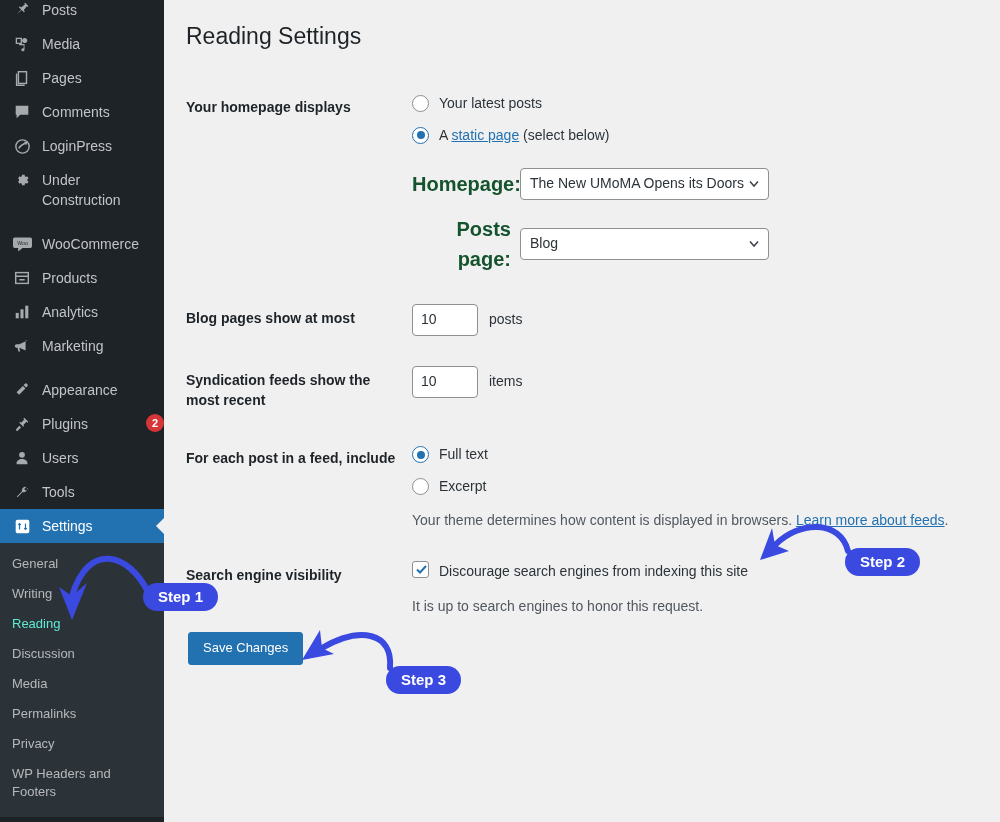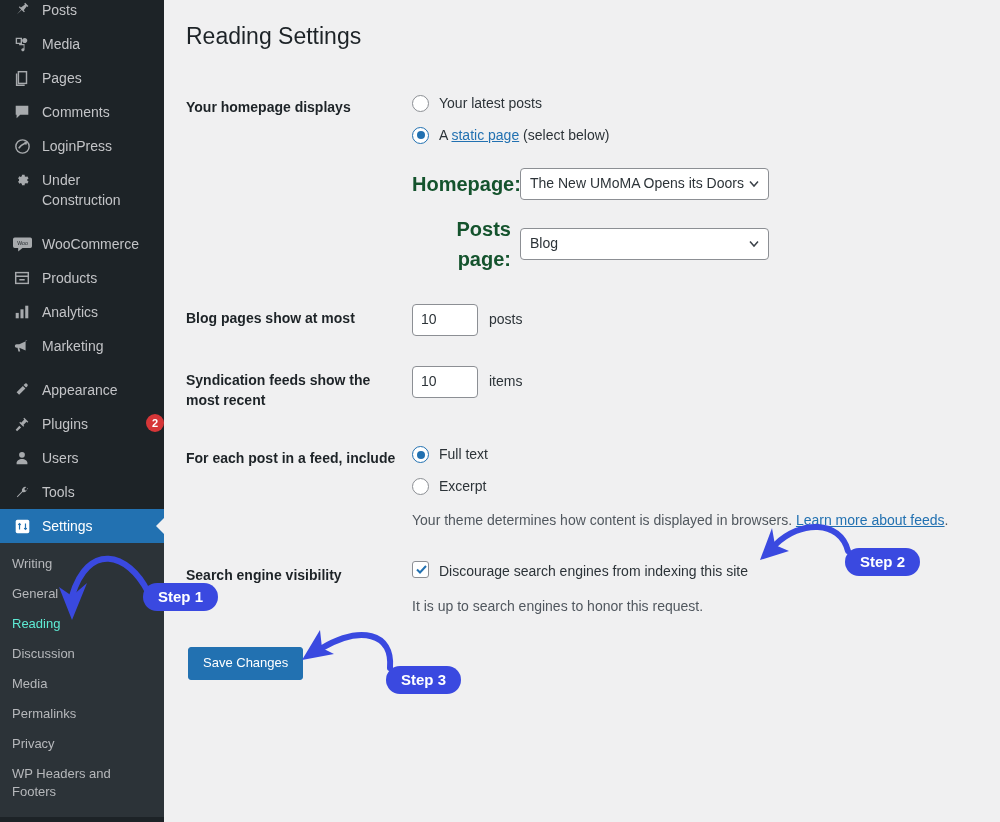--- a/index.html
+++ b/index.html
@@ -172,21 +172,20 @@
   .feed-note { font-size: 14px; color: #50575e; margin-top: 13px; }
 
   .save-btn {
     display: inline-block;
     background: #2271b1;
     border: 1px solid #2271b1;
     border-radius: 3px;
     color: #fff;
     font-size: 13px;
     padding: 7px 14px 8px 14px;
-    margin-top: 15px;
     margin-left: 2px;
     line-height: 1.2;
   }
 
   
   #annot {
     position: absolute; left: 0; top: 0;
     width: 1000px; height: 822px;
     pointer-events: none;
   }
@@ -352,22 +351,22 @@
       <span class="ico">
         <svg width="17" height="17" viewBox="0 0 20 20" fill="currentColor">
             <rect x="2" y="2" width="16" height="16" rx="2"></rect>
             <path d="M6.5 13.5V6.5M5 8l1.5-1.5L8 8M13.5 6.5v7M12 12l1.5 1.5L15 12" stroke="#2271b1" stroke-width="1.4" fill="none"></path>
           </svg>
       </span>
       <span class="lbl">Settings</span>
     </div>
 
     <div class="submenu">
+      <div class="submenu-item">General</div>
       <div class="submenu-item">Writing</div>
-      <div class="submenu-item">General</div>
       <div class="submenu-item current">Reading</div>
       <div class="submenu-item">Discussion</div>
       <div class="submenu-item">Media</div>
       <div class="submenu-item">Permalinks</div>
       <div class="submenu-item">Privacy</div>
       <div class="submenu-item">WP Headers and Footers</div>
     </div>
   </div>
 
   <div id="main">

